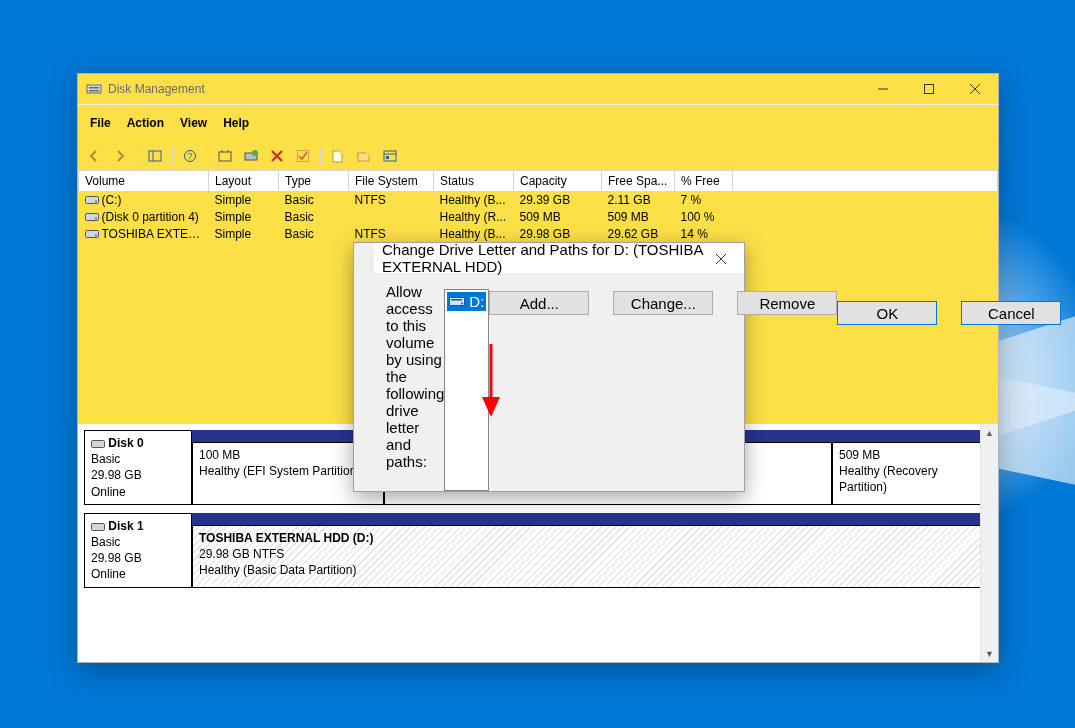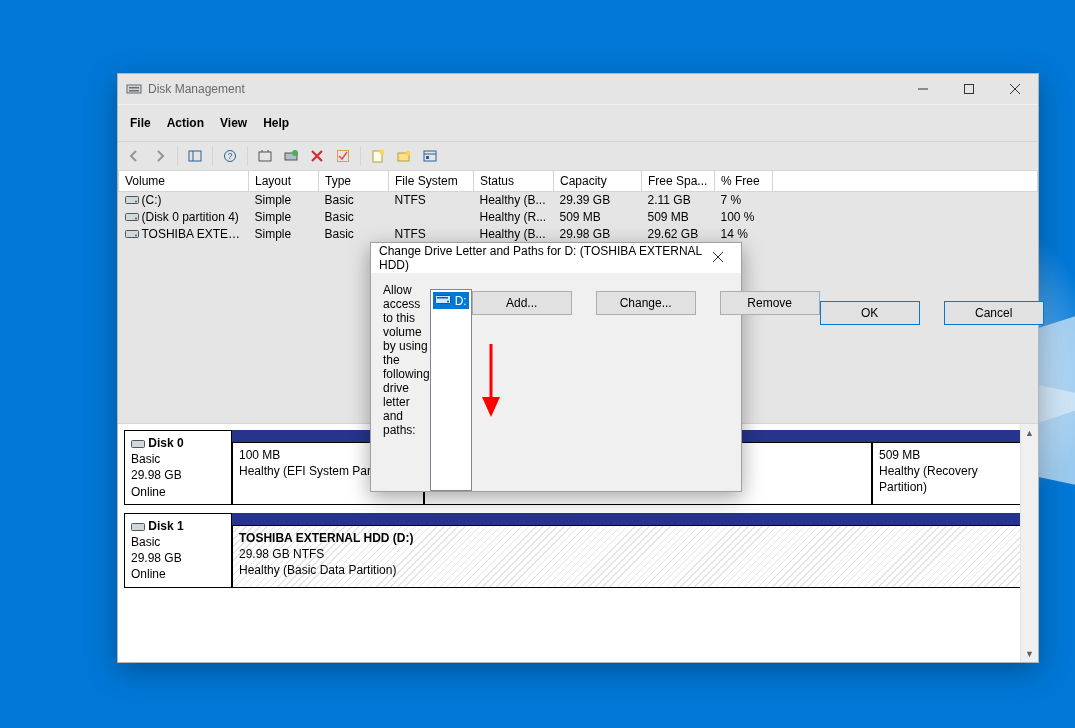--- a/index.html
+++ b/index.html
@@ -12,22 +12,22 @@
   }
   .wallpaper-light::before,.wallpaper-light::after{
     content:"";position:absolute;left:50%;top:50%;transform-origin:left center;
     width:700px;height:90px;background:linear-gradient(to right,rgba(255,255,255,.9),rgba(255,255,255,0));
   }
   .wallpaper-light::before{transform:rotate(-18deg);}
   .wallpaper-light::after{transform:rotate(12deg);}
 
   .window{
     position:absolute;left:77px;top:73px;width:920px;height:588px;
-    background:#e5e5e5;border:1px solid #b3b3b3;box-shadow:0 8px 28px rgba(0,0,0,.3);
-    display:flex;flex-direction:column;margin-left:40px;
+    background:#fde047;border:1px solid #b3b3b3;box-shadow:0 8px 28px rgba(0,0,0,.3);
+    display:flex;flex-direction:column;
   }
   .titlebar{height:30px;display:flex;align-items:center;padding:0 0 0 8px;color:#6a6a6a;}
   .titlebar .app-icon{width:16px;height:16px;margin-right:6px;display:inline-flex;align-items:center;justify-content:center;}
   .titlebar .title{flex:1;}
   .win-controls{display:flex;height:100%;}
   .win-btn{width:46px;display:flex;align-items:center;justify-content:center;color:#333;}
 
   .menubar{height:20px;display:flex;align-items:center;padding:8px 4px;border-top:1px solid #f0f0f0;font-weight:bold;}
   .menubar span{padding:2px 8px;}
 
@@ -54,23 +54,24 @@
   .seg{border:1px solid #000;padding:4px 6px;line-height:1.35;background:#fff;box-sizing:border-box;}
   .seg.hatched{
     background-image:repeating-linear-gradient(135deg,#fff 0 4px,#e4e4e4 4px 5px);
   }
   .legend{height:26px;border-top:1px solid #d5d5d5;display:flex;align-items:center;padding:0 10px;gap:18px;}
   .legend-item{display:flex;align-items:center;gap:5px;}
   .legend-sw{width:12px;height:12px;display:inline-block;}
 
   
   .dialog{
-    position:absolute;left:370px;top:242px;width:370px;height:248px;background:#f0f0f0;
+    position:absolute;left:353px;top:242px;width:370px;height:248px;background:#f0f0f0;
     border:1px solid #a0a0a0;box-shadow:0 6px 20px rgba(0,0,0,.35);display:flex;flex-direction:column;
-    font-size:12px;
+    font-size:15px;
+    padding-left:20px;
   }
   .dialog .dlg-title{height:30px;background:#fff;display:flex;align-items:center;padding:0 8px;}
   .dialog .dlg-title .t{flex:1;}
   .dialog .dlg-body{padding:10px 12px 0 12px;flex:1;display:flex;flex-direction:row;}
   .dialog .listbox{flex:1;background:#fff;border:1px solid #828790;margin-top:6px;padding:2px;}
   .dialog .list-entry{display:flex;align-items:center;gap:4px;padding:1px 2px;}
   .dialog .list-entry.sel{background:#0078d7;color:#fff;}
   .dialog .btn-row{display:flex;gap:24px;margin-top:8px;}
   .dialog .btn-row.right{justify-content:flex-end;margin-bottom:12px;margin-top:18px;}
   .dlg-btn{min-width:78px;height:22px;border:1px solid #adadad;background:#e1e1e1;display:flex;align-items:center;justify-content:center;padding:0 10px;}

